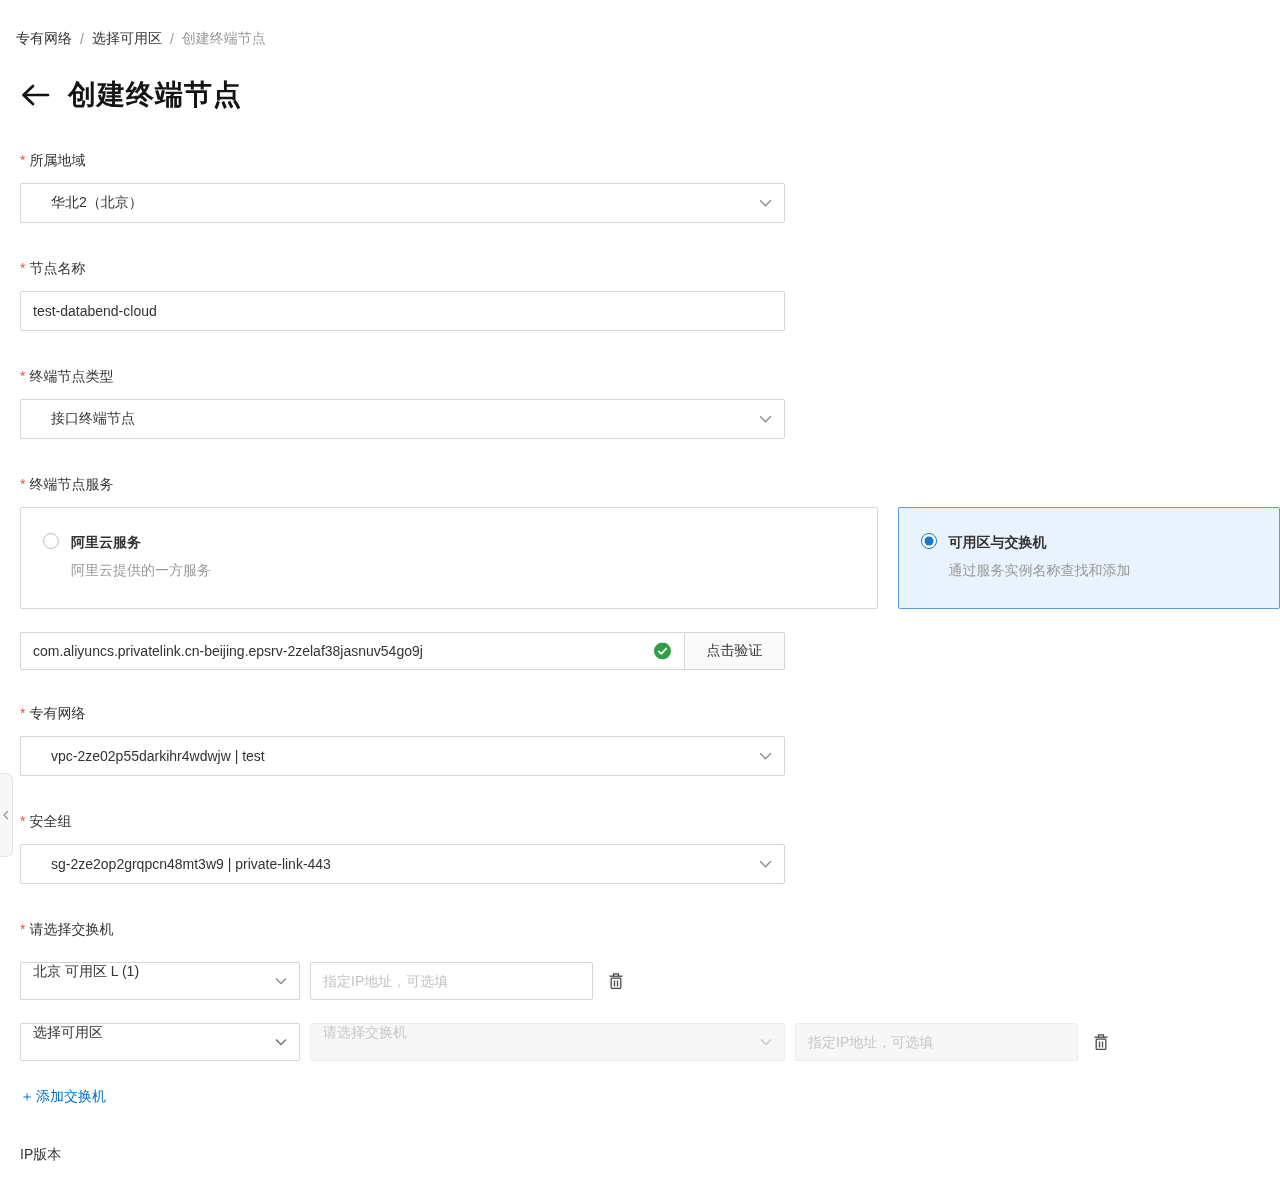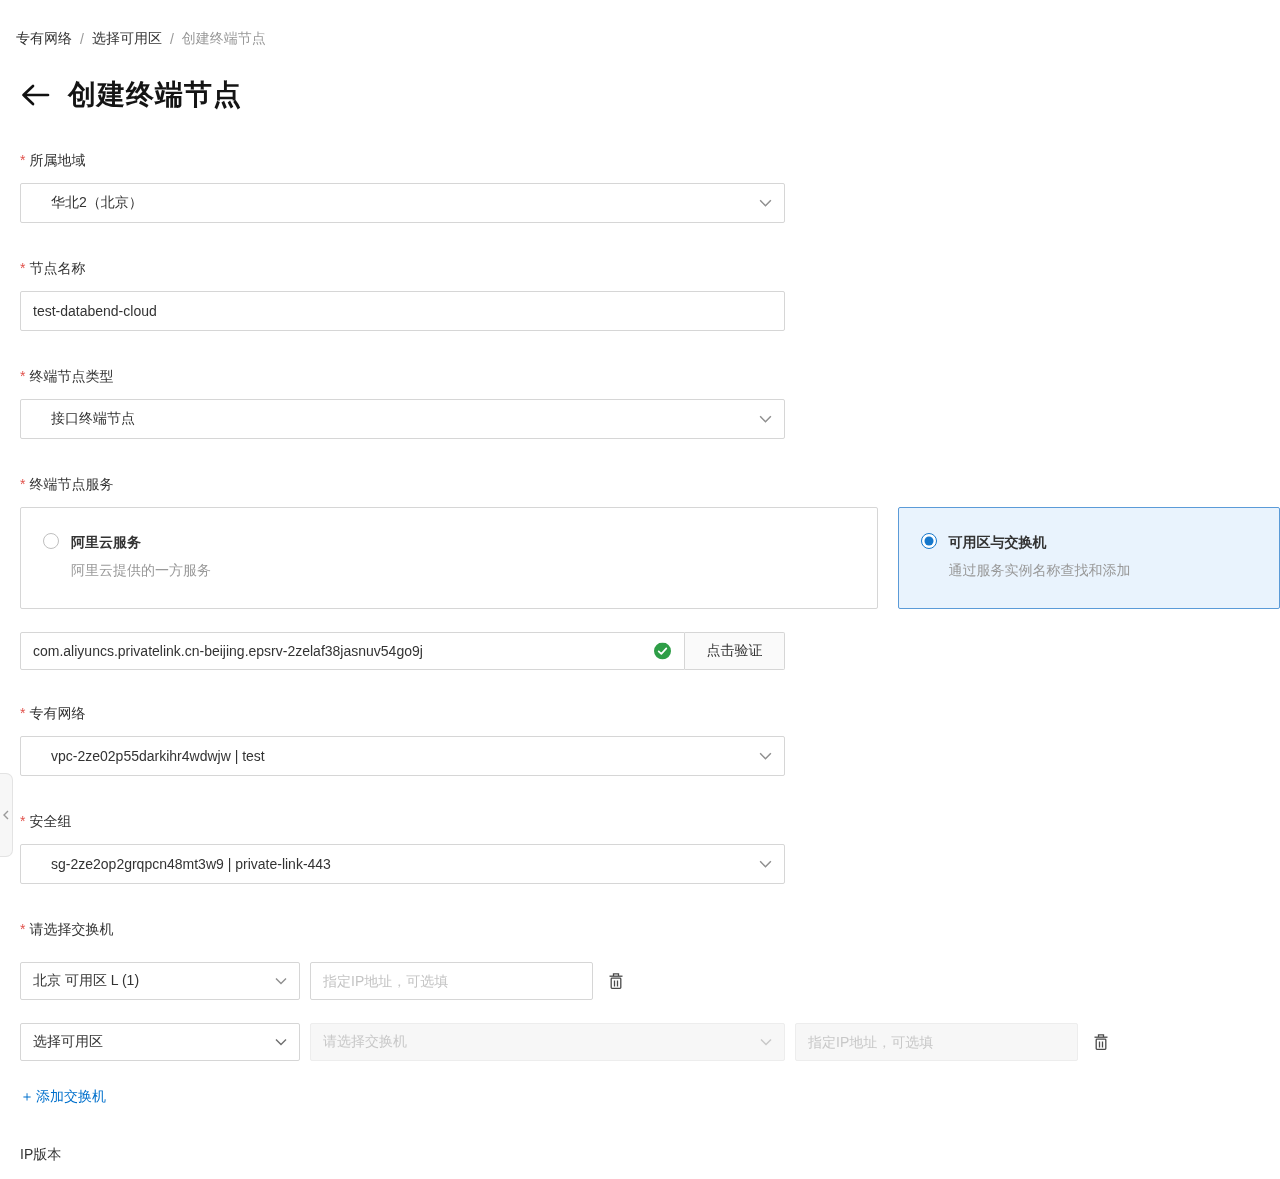--- a/index.html
+++ b/index.html
@@ -62,21 +62,21 @@
   .check-ico { position:absolute; right:14px; top:50%; transform:translateY(-50%);
     display:flex; }
   .verify-btn { width:100px; height:38px; border:1px solid #d6d6d6; border-left:none;
     border-radius:0 2px 2px 0; background:#fafafa; display:flex; align-items:center;
     justify-content:center; font-size:14px; color:#333; cursor:pointer;text-align:center; }
 
   
   .zone-row { display:flex; align-items:center; gap:10px; margin-top:23px; }
   .zone-row:first-of-type { margin-top:0; }
   .zr-select { position:relative; height:38px; border:1px solid #d6d6d6; border-radius:2px;
-    background:#fff; display:flex; align-items:center; padding:0 30px 0 12px;
+    background:#fff; display:flex; padding:0 30px 0 12px;
     font-size:14px; color:#333; cursor:pointer; }
   .zr-zone { width:280px; }
   .zr-vsw { width:475px; }
   .zr-ip { width:283px; height:38px; border:1px solid #d6d6d6; border-radius:2px;
     padding:0 12px; font-size:14px; color:#333; outline:none; }
   .zr-ip::placeholder { color:#c4c4c4; }
   .disabled-box { background:#f7f7f7 !important; border-color:#ededed !important;
     color:#c8c8c8 !important; cursor:not-allowed !important; }
   input.disabled-box::placeholder { color:#c8c8c8; }
   .trash-btn { margin-left:1px; width:24px; height:24px; display:flex; align-items:center;

